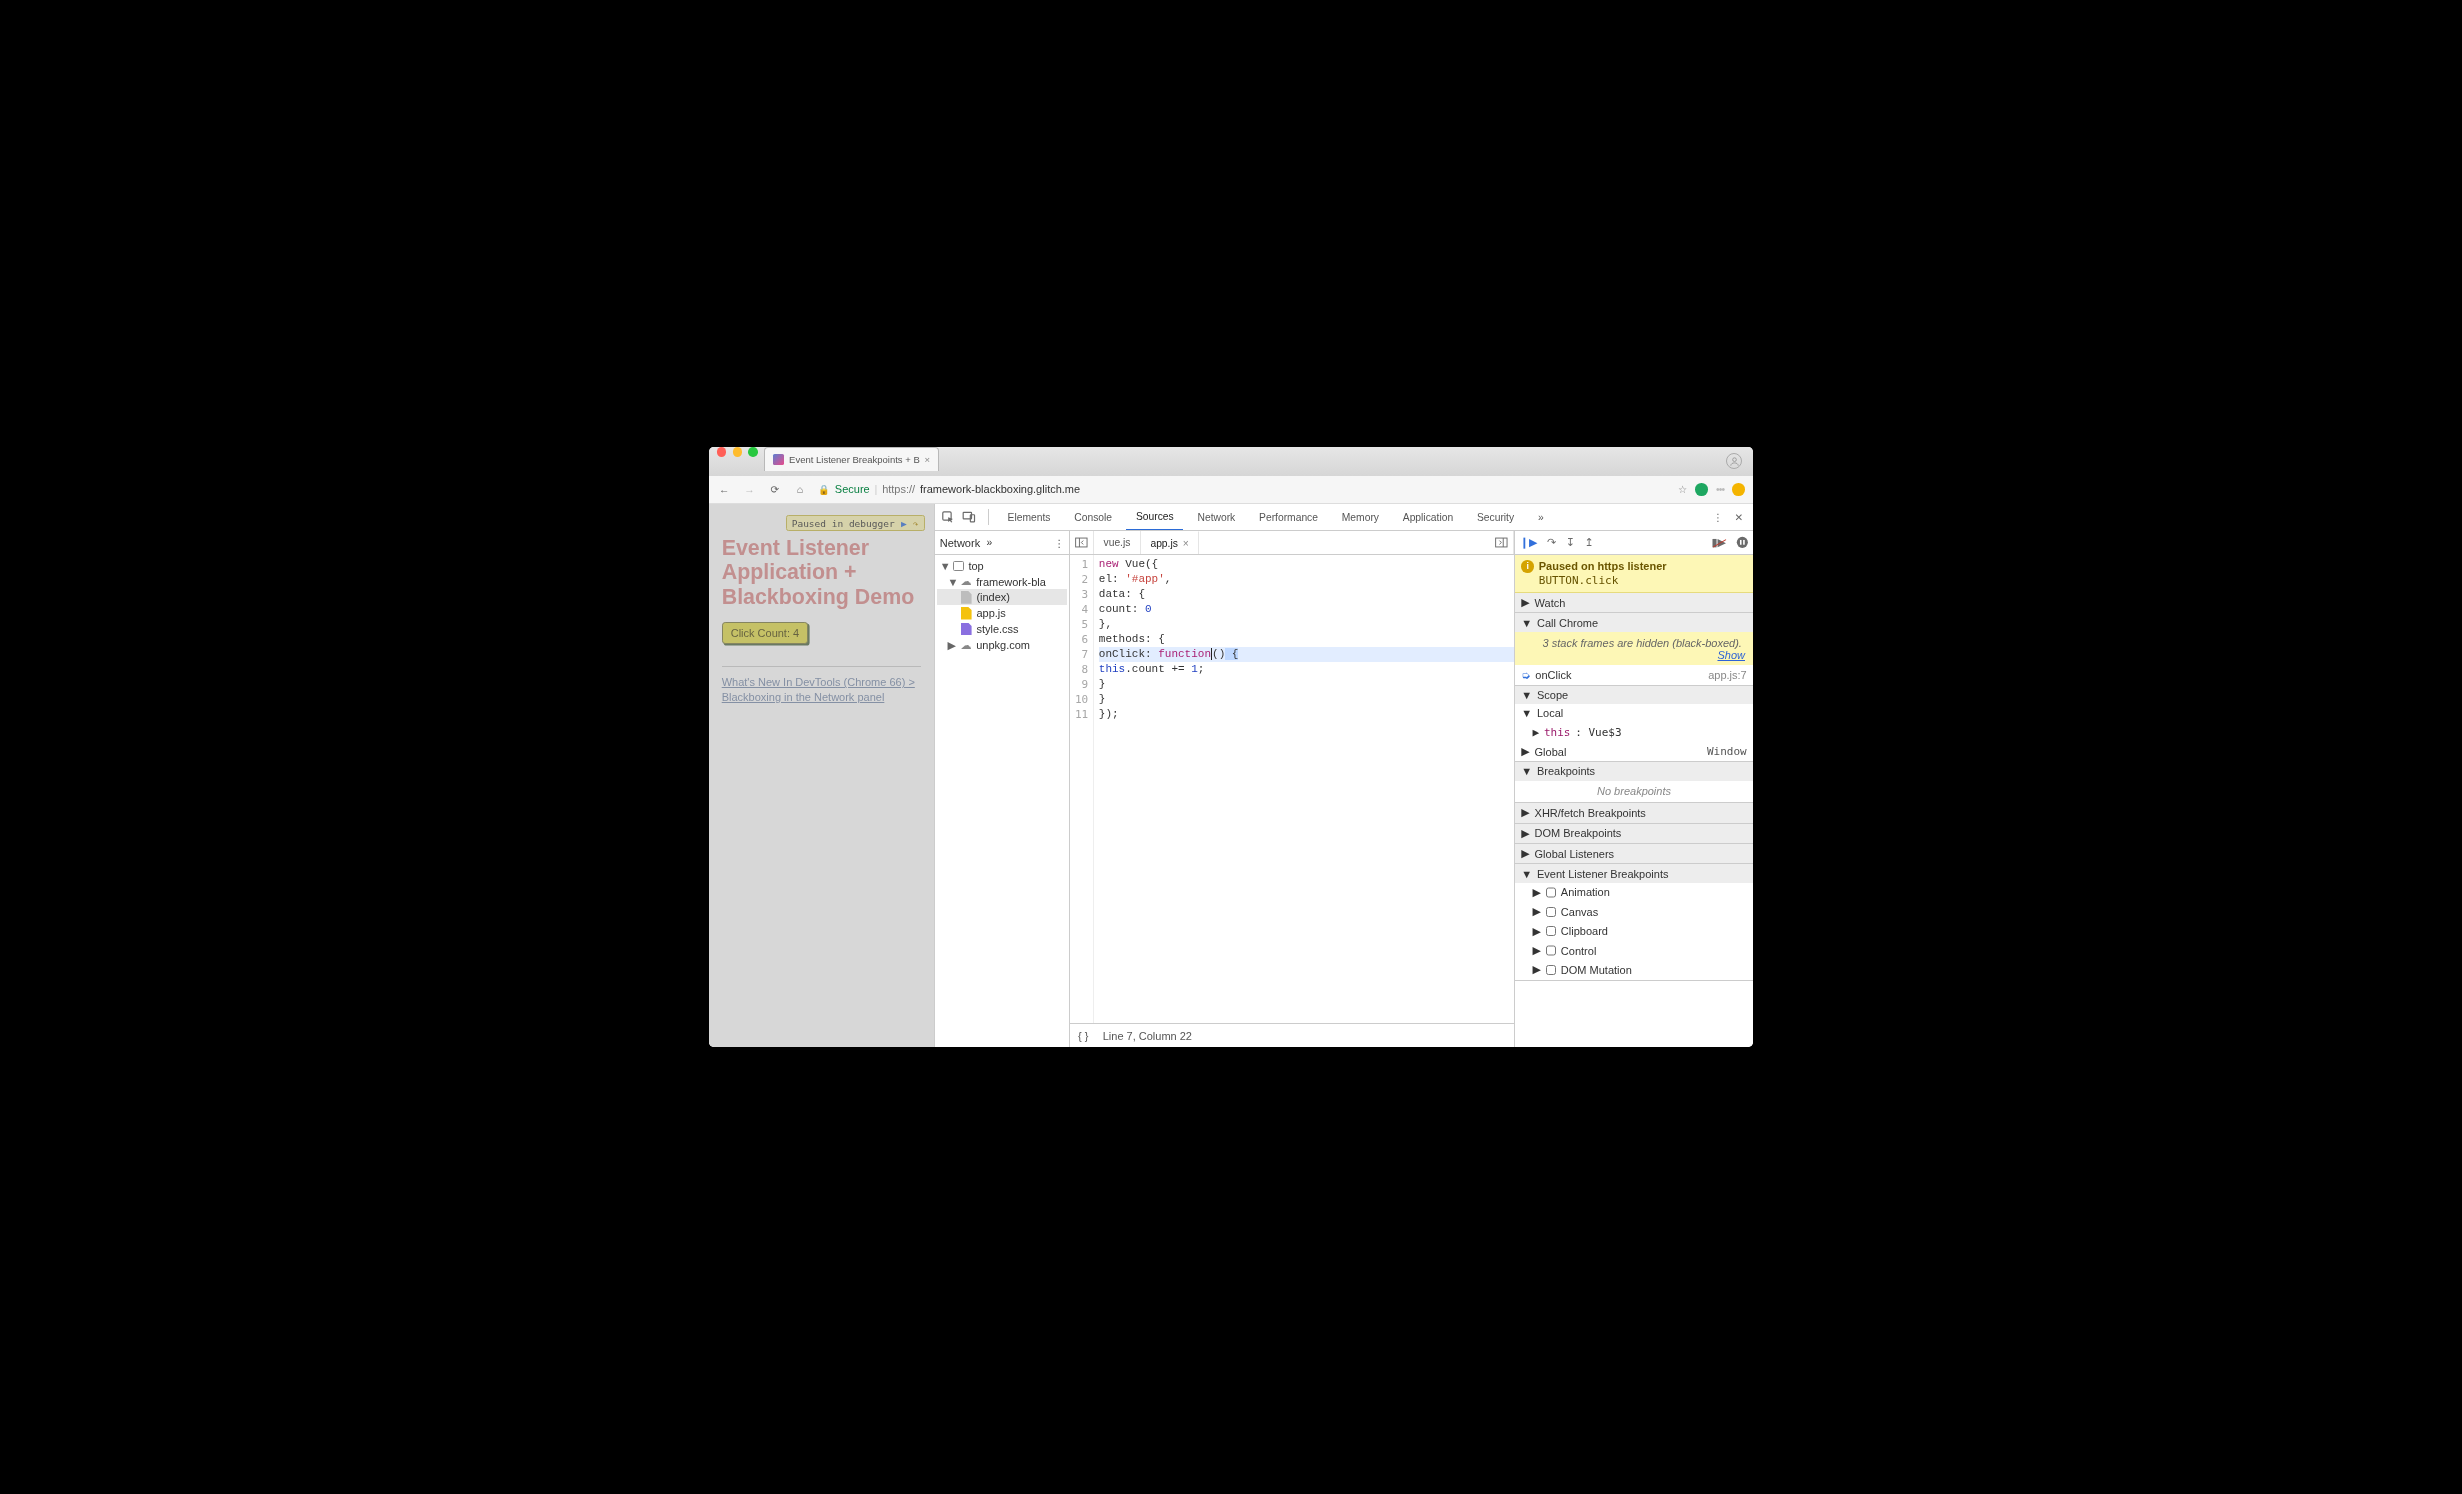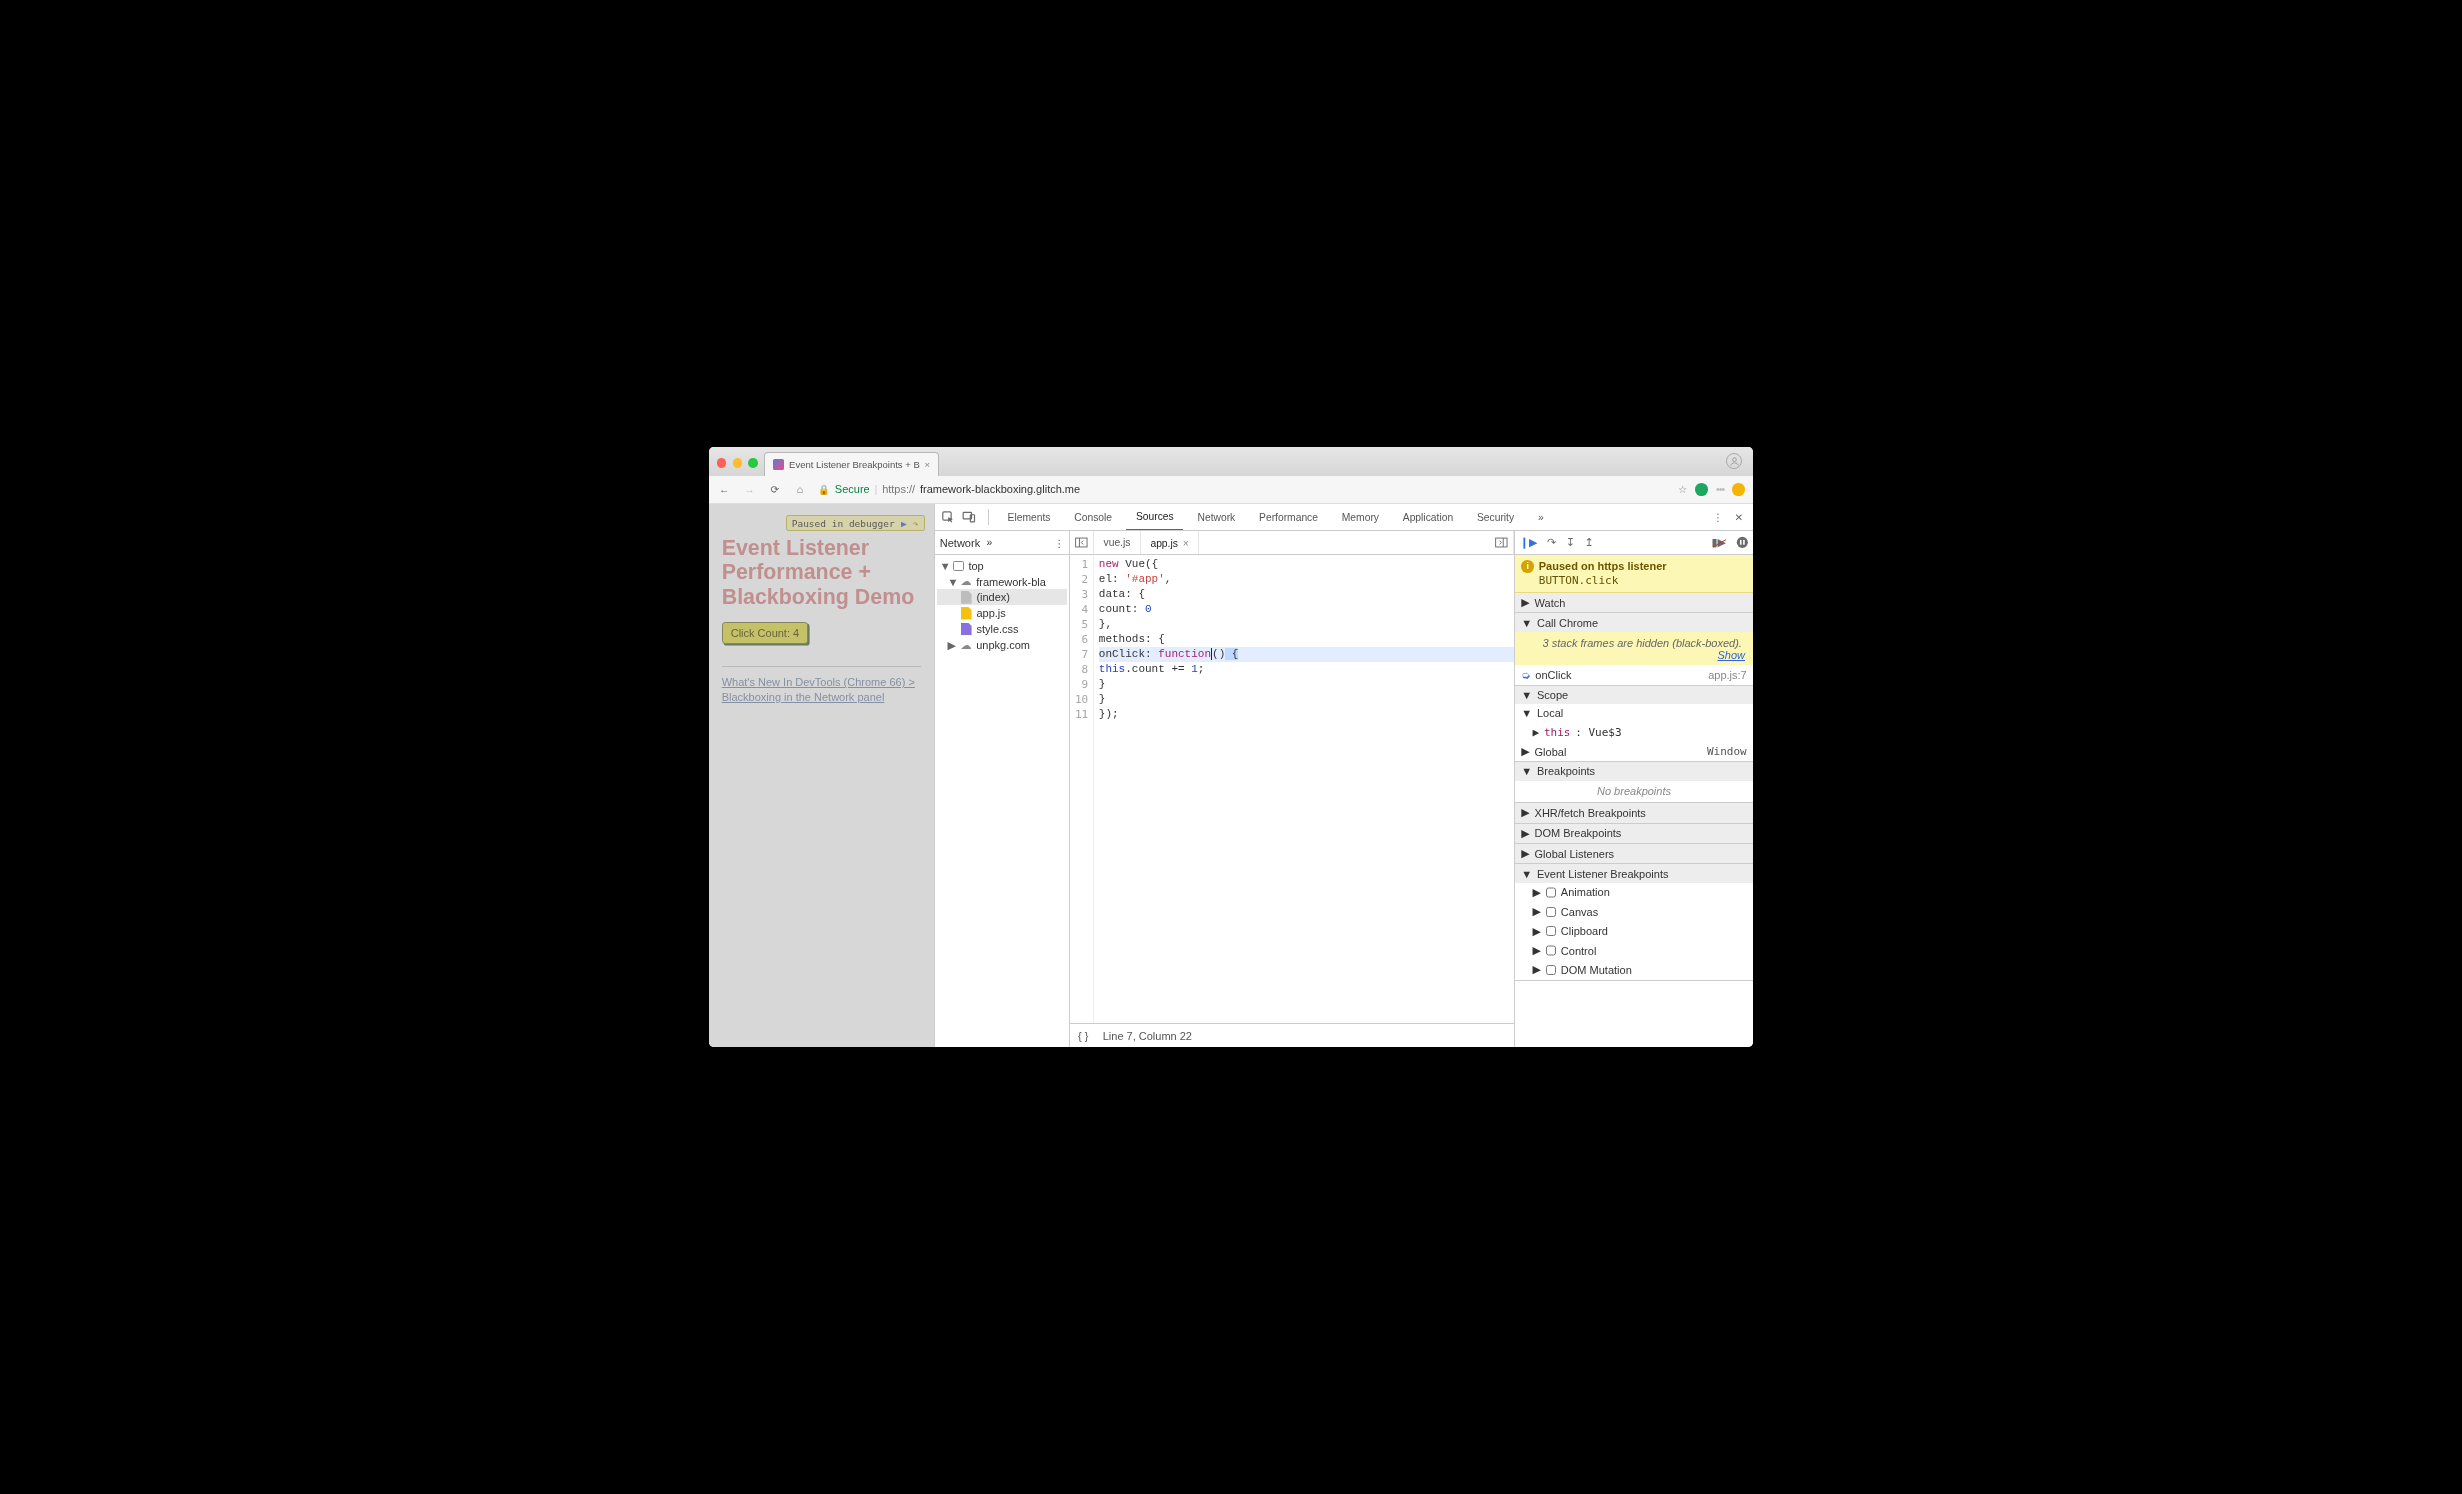--- a/index.html
+++ b/index.html
@@ -1,18 +1,18 @@
 <!DOCTYPE html>
 <html style="font-size:12.7px"><head>
 <meta charset="utf-8">
 <style>
 * { margin:0; padding:0; box-sizing:border-box; }
 body { background:#000; font-family:-apple-system,BlinkMacSystemFont,"Segoe UI",Helvetica,Arial,sans-serif; font-size:10.3px; color:#333; display:flex; align-items:center; justify-content:center; min-height:100vh; }
 .window { width:1044px; height:600px; background:#fff; border-radius:4.8px; overflow:hidden; box-shadow:0 8px 32px rgba(0,0,0,.5); display:flex; flex-direction:column; }
-.tab-strip { height:28.6px; background:linear-gradient(#e6e6e6,#d6d6d6); display:flex; align-items:flex-end; padding:0 6.3px; position:relative; }
+.tab-strip { height:28.6px; background:linear-gradient(#e6e6e6,#d6d6d6); display:flex; padding:0 6.3px; position:relative; }
 .traffic { display:flex; gap:6.3px; padding:0 6.3px 8px 1.6px; }
 .tl { width:9.5px; height:9.5px; border-radius:50%; }
 .tl.red{background:#ff5f57}.tl.yellow{background:#febc2e}.tl.green{background:#28c840}
 .browser-tab { background:#f6f6f6; height:24px; border-radius:4px 4px 0 0; padding:0 8px; display:flex; align-items:center; gap:4.8px; min-width:159px; border:0.8px solid #b8b8b8; border-bottom:none; font-size:9.5px; color:#555; }
 .favicon { width:11px;height:11px; background:linear-gradient(135deg,#5b7ed0,#e94b8a); border-radius:1.6px; }
 .browser-tab .close { margin-left:auto; color:#888; }
 .profile { position:absolute; right:11px; top:6.3px; width:16px;height:16px;border-radius:50%;border:0.8px solid #aaa;display:flex;align-items:center;justify-content:center;color:#888; }
 .addr-bar { height:28.6px; background:#f6f6f6; border-bottom:0.8px solid #ddd; display:flex; align-items:center; padding:0 8px; gap:11px; }
 .abtn { width:14.3px; text-align:center; color:#6b6b6b; }
 .omni { flex:1; display:flex; align-items:center; gap:4.8px; font-size:11px; }
@@ -145,21 +145,21 @@
 
     <div class="page">
       <div class="page-inner">
         <div class="paused-pill">
           <span>Paused in debugger</span>
           <span class="ico" style="color:#3270db">▶</span>
           <span class="ico" style="color:#b08700">↷</span>
         </div>
         <div class="h1">
           <span>Event Listener</span><br>
-          <span>Performance +</span><br>
+          <span>Application +</span><br>
           <span>Blackboxing Demo</span>
         </div>
         <div class="btn-demo">Click Count: 4</div>
         <hr>
         <a>What's New In DevTools (Chrome 66) &gt; Blackboxing in the Network panel</a>
       </div>
       <div class="page-overlay"></div>
     </div>
 
     <div class="devtools">

